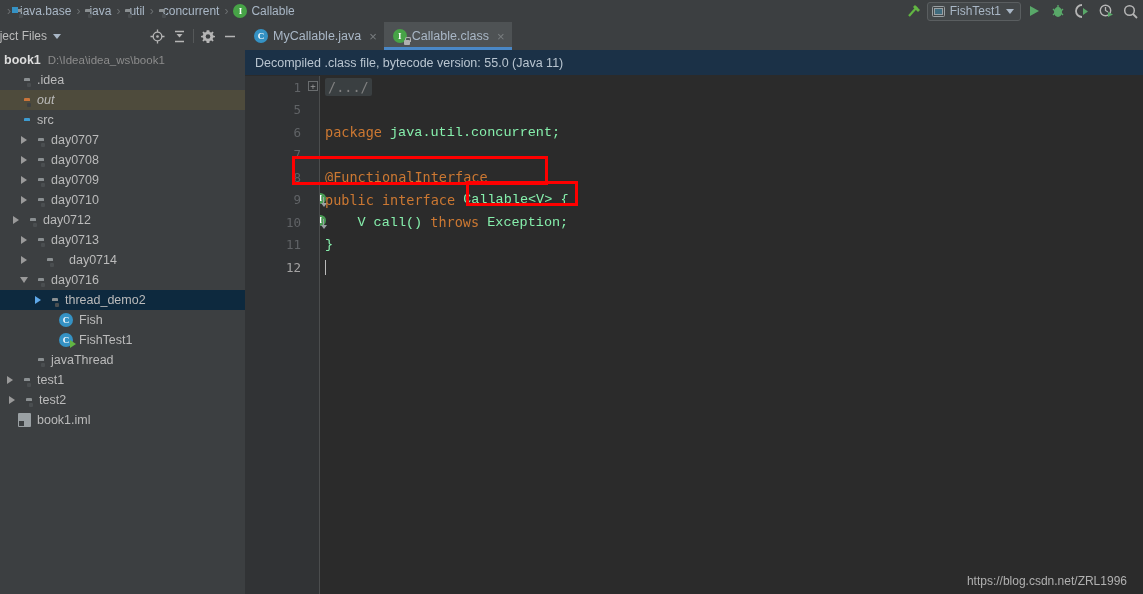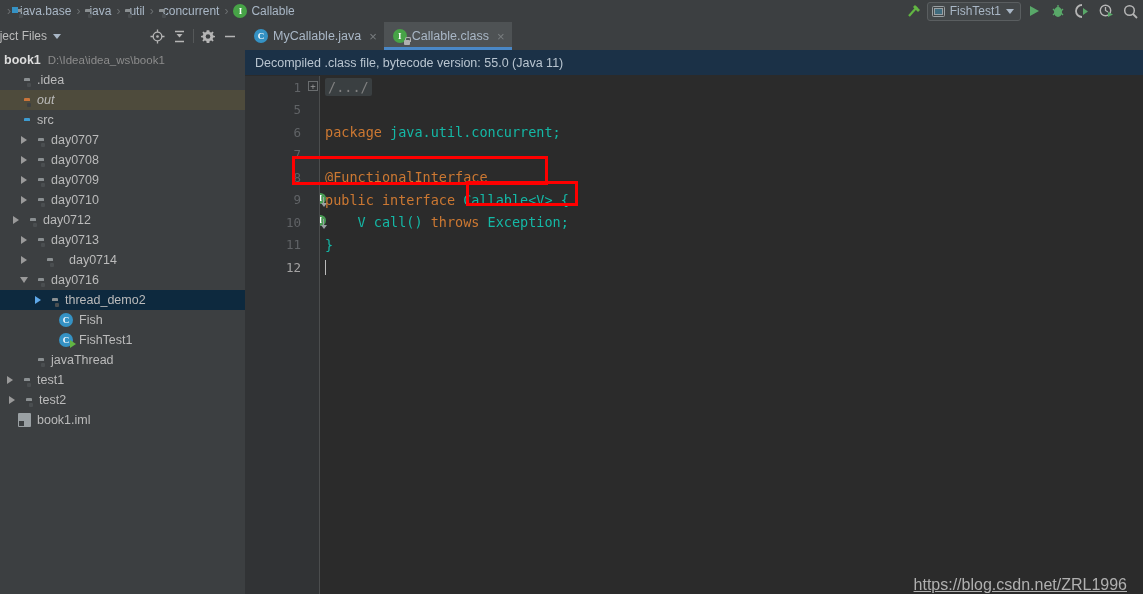--- a/index.html
+++ b/index.html
@@ -232,37 +232,37 @@
   .code-lines {
     position: absolute; left: 75px; top: 0; right: 0; height: 100%;
   }
   .cline {
     height: 22.5px; display: flex; align-items: center;
     padding-left: 5px; white-space: pre;
     font-family: "DejaVu Sans Mono", monospace; font-size: 13.5px;
     color: #a9b7c6;
   }
   .kw { color: #cc7832; }
-  .plain { color: #14b8a6; }
+  .plain { color: #86efac; font-family: Liberation Mono, monospace; }
   .folded {
     background: #3a3f41; color: #808080; padding: 1px 3px; border-radius: 2px;
   }
   .caret {
     display: inline-block; width: 1px; height: 15px; background: #bbbbbb;
     vertical-align: middle;
   }
 
   
   .redbox {
     position: absolute; border: 3px solid #ff0000; pointer-events: none;
   }
 
   .watermark {
-    position: absolute; right: 16px; bottom: 0;
-    font-size: 16px; color: #b0b0b0; font-family: "Liberation Sans", sans-serif; text-decoration: underline;
+    position: absolute; right: 16px; bottom: 6px;
+    font-size: 12px; color: #b0b0b0; font-family: "Liberation Sans", sans-serif;
   }
 
   svg { display: block; }
 </style>
 </head>
 <body>
 
 <div class="topbar">
   <div class="crumbs">
     <span class="crumb-sep">›</span>

